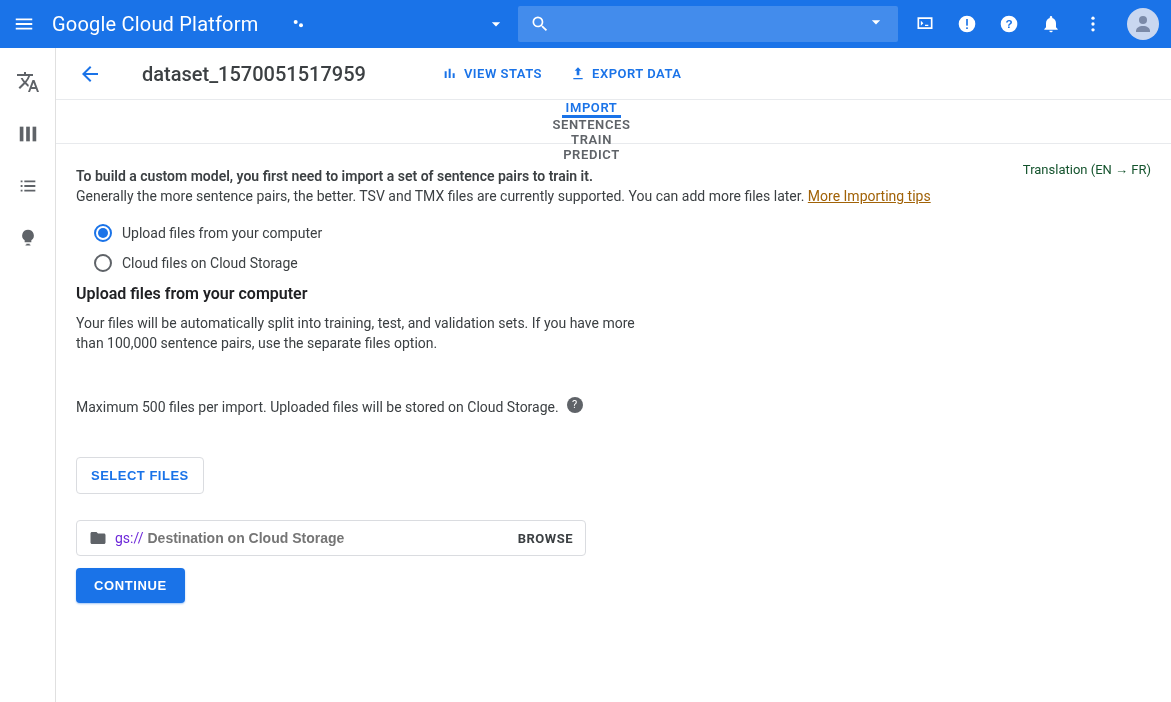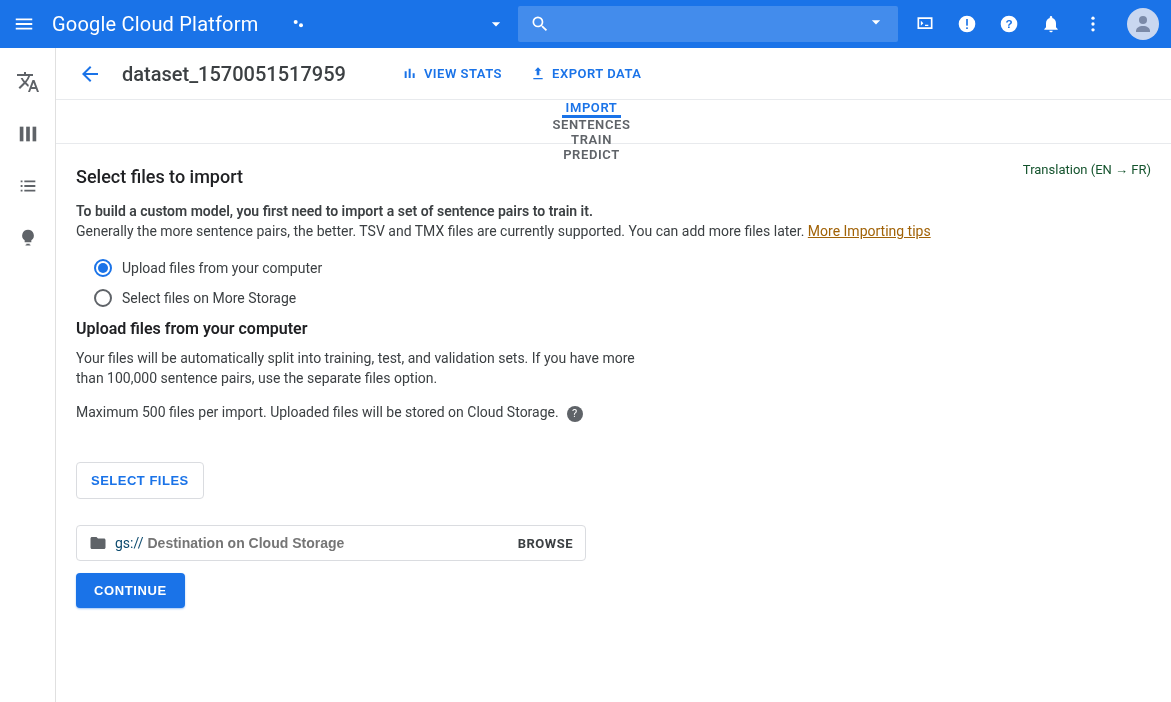--- a/index.html
+++ b/index.html
@@ -18,21 +18,21 @@
   .topbar .search .caret { margin-left:auto; }
   .topbar .right { margin-left: auto; display: flex; align-items: center; gap: 18px; }
   .topbar .icon-btn { width:24px; height:24px; display:flex; align-items:center; justify-content:center; cursor:pointer; }
   .topbar .avatar { width: 32px; height: 32px; border-radius: 50%; background: #c9d7f0; display:flex; align-items:center; justify-content:center; margin-left: 4px; cursor:pointer; }
   
   .body { display: flex; height: calc(702px - 48px); }
   .leftnav { width: 56px; border-right: 1px solid #e0e0e0; display: flex; flex-direction: column; align-items: center; padding-top: 22px; gap: 28px; }
   .leftnav .nav-icon { width:24px; height:24px; display:flex; align-items:center; justify-content:center; cursor:pointer; color:#5f6368; }
   .content { flex: 1; display: flex; flex-direction: column; }
   
-  .page-header { height: 52px; display: flex; align-items: center; padding: 0 20px; border-bottom: 1px solid #e8eaed; }
+  .page-header { height: 52px; display: flex; align-items: center; padding: 0 20px; border-bottom: 1px solid #e8eaed; gap: 20px; }
   .page-header .back { width:28px; height:28px; display:flex; align-items:center; justify-content:center; cursor:pointer; color:#1a73e8; margin-right:18px; }
   .page-header .ds-title { font-size: 20px; font-weight: 500; color:#3c4043; }
   .page-header .actions { display:flex; gap: 28px; margin-left: 56px; text-align: center; }
   .page-header .action { color:#1a73e8; font-size:13px; font-weight:600; letter-spacing:.5px; display:flex; align-items:center; gap:6px; cursor:pointer; }
   .page-header .action svg { width:16px; height:16px; }
   
   .tabs-row { height: 44px; display:flex; align-items:center; border-bottom: 1px solid #e8eaed; padding: 0 20px; flex-direction: column; }
   .tab { font-size: 13px; font-weight: 600; letter-spacing:.6px; color:#5f6368; padding: 0 4px; margin-right: 44px; height: 44px; display:flex; align-items:center; cursor:pointer; }
   .tab.active { color:#1a73e8; border-bottom: 3px solid #1a73e8; margin-bottom:-1px; }
   .lang-badge { margin-left: auto; font-size: 13px; color:#14532d; }
@@ -44,26 +44,26 @@
   .link { color:#a16207; text-decoration: underline; cursor:pointer; }
   .radio-group { margin: 18px 0 6px 18px; }
   .radio-row { display:flex; align-items:center; gap:10px; font-size:14px; color:#3c4043; margin-bottom: 12px; cursor:pointer; }
   .radio { width:18px; height:18px; border:2px solid #5f6368; border-radius:50%; display:flex; align-items:center; justify-content:center; }
   .radio.selected { border-color:#1a73e8; }
   .radio.selected::after { content:""; width:10px; height:10px; background:#1a73e8; border-radius:50%; }
   .check-row { display:flex; align-items:center; gap:10px; font-size:14px; color:#3c4043; margin: 6px 0 20px 18px; cursor:pointer; }
   .checkbox { width:16px; height:16px; border:2px solid #5f6368; border-radius:2px; }
   .subhead { font-size: 16px; font-weight: 600; margin: 10px 0 10px 0; color:#202124; }
   .desc, .max-note { font-size:14px; color:#3c4043; line-height:20px; max-width: 560px; }
-  .max-note { margin-top: 14px; display:flex; align-items:flex-end; gap:8px; }
+  .max-note { margin-top: 44px; display:flex; align-items:flex-start; gap:8px; }
   .help-circle { width:16px; height:16px; border-radius:50%; background:#5f6368; color:#fff; font-size:11px; display:flex; align-items:center; justify-content:center; cursor:pointer; }
   .select-files-btn { margin-top: 40px; border:1px solid #dadce0; background:#fff; color:#1a73e8; font-size:13px; font-weight:600; letter-spacing:.5px; padding: 10px 14px; border-radius:4px; cursor:pointer; }
   .gs-row { margin-top: 26px; width: 510px; height: 36px; border:1px solid #dadce0; border-radius:4px; display:flex; align-items:center; padding: 0 12px; }
   .gs-row .folder-icon { width:18px; height:18px; color:#5f6368; display:flex; align-items:center; }
-  .gs-row .gs-prefix { font-size:14px; color:#0c4a6e; margin-left:8px; }
+  .gs-row .gs-prefix { font-size:14px; color:#6d28d9; margin-left:8px; }
   .gs-row input { border:none; outline:none; font-size:14px; color:#5f6368; flex:1; margin-left:4px;font-weight:bold; }
   .gs-row .browse { font-size:13px; font-weight:700; color:#3c4043; letter-spacing:.5px; cursor:pointer; }
   .continue-btn { margin-top: 12px; background:#1a73e8; color:#fff; border:none; border-radius:4px; font-size:13px; font-weight:600; letter-spacing:.6px; padding: 10px 18px; cursor:pointer; box-shadow: 0 1px 2px rgba(26,115,232,.4); }
 </style>
 </head>
 <body>
 
 <div class="topbar">
   <div class="menu-icon">
     <svg viewBox="0 0 24 24" width="22" height="22" fill="#fff">
@@ -190,34 +190,33 @@
 
     <div class="tabs-row">
       <span class="tab active">IMPORT</span>
       <span class="tab">SENTENCES</span>
       <span class="tab">TRAIN</span>
       <span class="tab">PREDICT</span>
       <span class="lang-badge">Translation (EN → FR)</span>
     </div>
 
     <div class="main">
-      <h2>Select files to import</h2>
       <p class="lead">
         <span class="bold">To build a custom model, you first need to import a set of sentence pairs to train it.</span><br>
         <span>Generally the more sentence pairs, the better. TSV and TMX files are currently supported. You can add more files later. </span><a class="link">More Importing tips</a>
       </p>
 
       <div class="radio-group">
         <div class="radio-row">
           <span class="radio selected"></span>
           <span>Upload files from your computer</span>
         </div>
         <div class="radio-row">
           <span class="radio"></span>
-          <span>Select files on More Storage</span>
+          <span>Cloud files on Cloud Storage</span>
         </div>
       </div>
 
 
       <div class="subhead">Upload files from your computer</div>
       <p class="desc">Your files will be automatically split into training, test, and validation sets. If you have more than 100,000 sentence pairs, use the separate files option.</p>
 
       <div class="max-note">
         <span>Maximum 500 files per import. Uploaded files will be stored on Cloud Storage.</span>
         <span class="help-circle">?</span>

